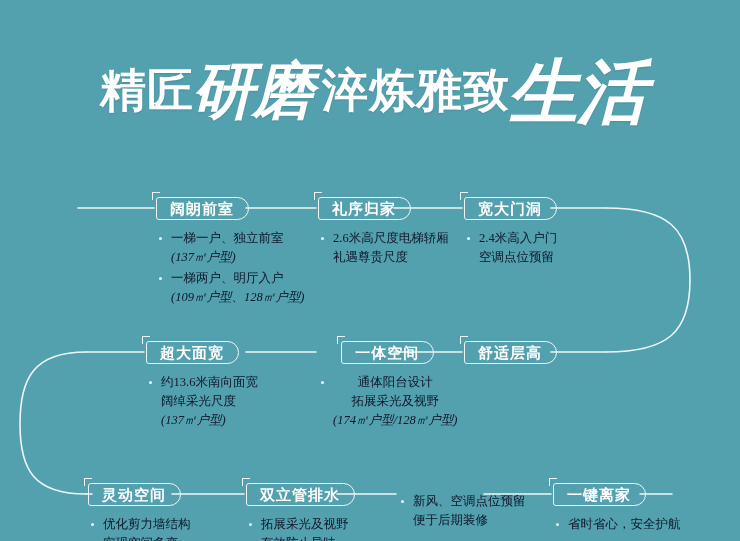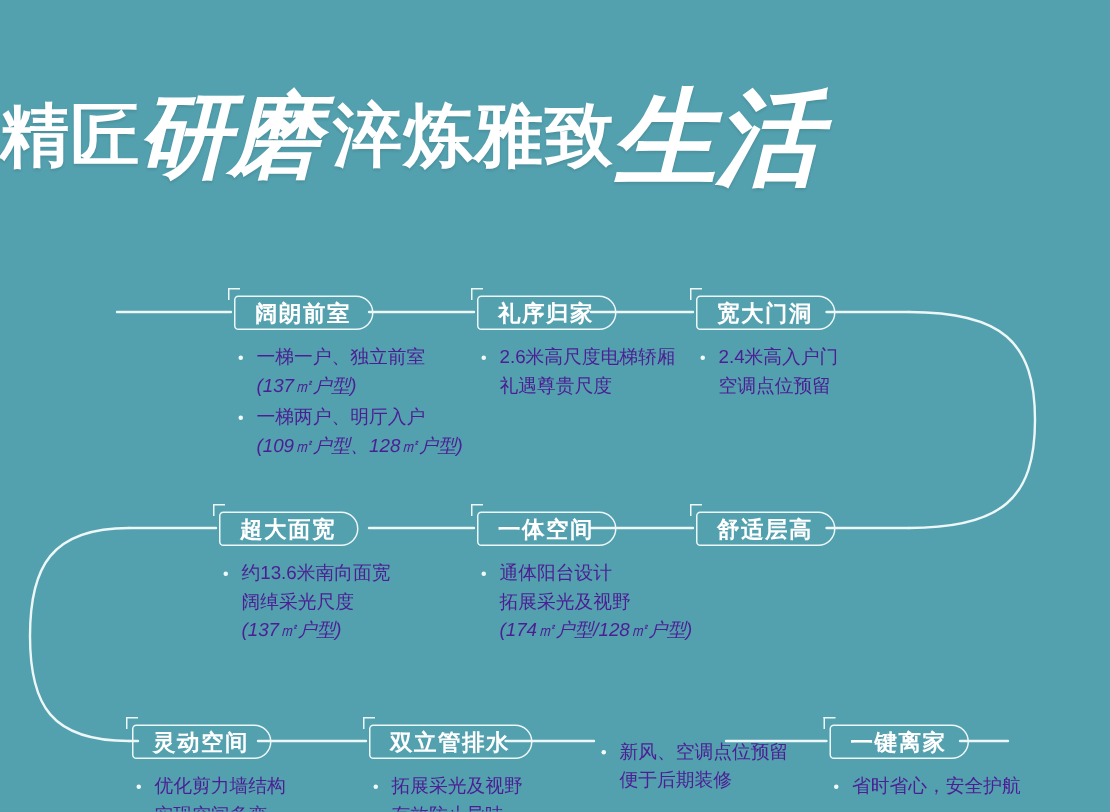--- a/index.html
+++ b/index.html
@@ -7,21 +7,21 @@
     width:740px;height:541px;overflow:hidden;
     background:#53a0ae;
     font-family:"Liberation Sans","DejaVu Sans",sans-serif;
     position:relative;
   }
   #stage{position:absolute;left:0;top:0;width:740px;height:541px;overflow:hidden;}
 
   
   .headline{
     position:absolute;left:0;top:34px;width:740px;height:110px;
-    white-space:nowrap;
+    text-align:center;white-space:nowrap;
     pointer-events:none;
   }
   .hl-part{
     display:inline-block;color:#ffffff;vertical-align:baseline;
     text-shadow:0 1px 2px rgba(0,0,0,.10);
   }
   .hl-a{font-family:"DejaVu Sans",sans-serif;font-weight:700;font-size:46px;letter-spacing:1px;position:relative;top:2px;}
   .hl-b{font-family:"DejaVu Serif",serif;font-weight:700;font-style:italic;font-size:62px;letter-spacing:-2px;position:relative;top:8px;left:-2px;}
   .hl-c{font-family:"DejaVu Sans",sans-serif;font-weight:700;font-size:46px;letter-spacing:1px;position:relative;top:2px;left:8px;}
   .hl-d{font-family:"DejaVu Serif",serif;font-weight:700;font-style:italic;font-size:70px;letter-spacing:-1px;position:relative;top:12px;left:6px;}
@@ -43,22 +43,22 @@
     background:transparent;
     box-sizing:border-box;
   }
   .chip .tick{
     position:absolute;left:-5px;top:-6px;width:7px;height:7px;
     border-left:1.4px solid #eef7f8;border-top:1.4px solid #eef7f8;
   }
   .bullets{margin:9px 0 0 0;padding:0;list-style:none;}
   .bullets li{
     position:relative;padding-left:15px;margin-bottom:2px;
-    color:#4c1d95;font-size:12.5px;line-height:19px;
-    white-space:nowrap;font-family:Liberation Sans, sans-serif;
+    color:#0f172a;font-size:12.5px;line-height:19px;
+    white-space:nowrap;font-family:Liberation Serif, serif;
   }
   .bullets li .dot{
     position:absolute;left:3px;top:8px;width:3.4px;height:3.4px;
     border-radius:50%;background:#f2fbfc;
   }
   .bullets li .sub{display:block;padding-left:0;}
   .bullets li .sub.it{font-style:italic;}
 </style>
 </head>
 <body>
@@ -138,21 +138,21 @@
   <div class="node" style="left:146px;top:341px;">
     <div class="chip">
       <span class="tick"></span>
       <span>超大面宽</span>
     </div>
     <ul class="bullets">
       <li><span class="dot"></span><span>约13.6米南向面宽</span><span class="sub">阔绰采光尺度</span><span class="sub it">(137㎡户型)</span></li>
     </ul>
   </div>
 
-  <div class="node" style="left:318px;top:341px;">
+  <div class="node" style="left:318px;top:341px;text-align:center;">
     <div class="chip">
       <span class="tick"></span>
       <span>一体空间</span>
     </div>
     <ul class="bullets">
       <li><span class="dot"></span><span>通体阳台设计</span><span class="sub">拓展采光及视野</span><span class="sub it">(174㎡户型/128㎡户型)</span></li>
     </ul>
   </div>
 
   <div class="node" style="left:464px;top:341px;">

